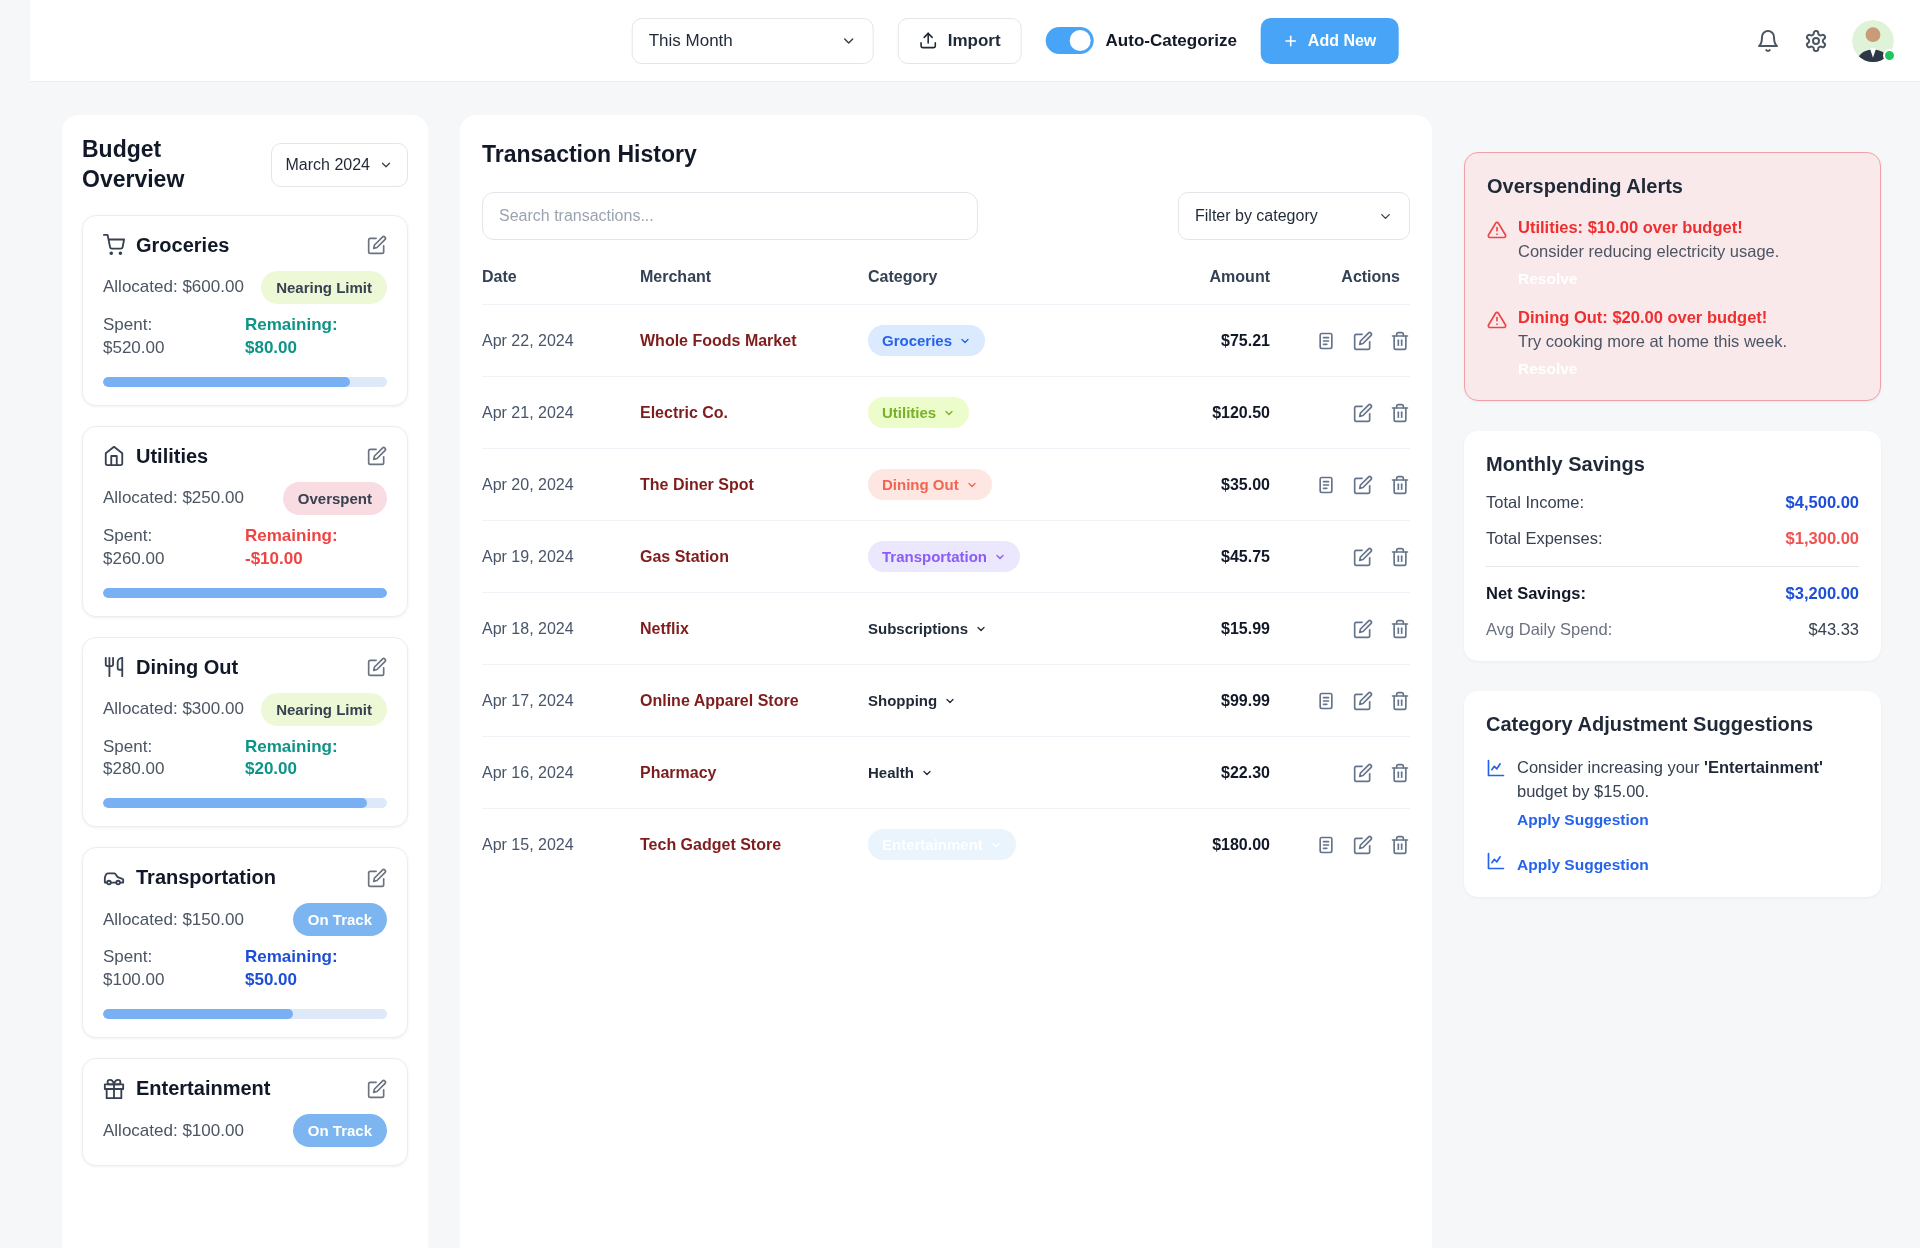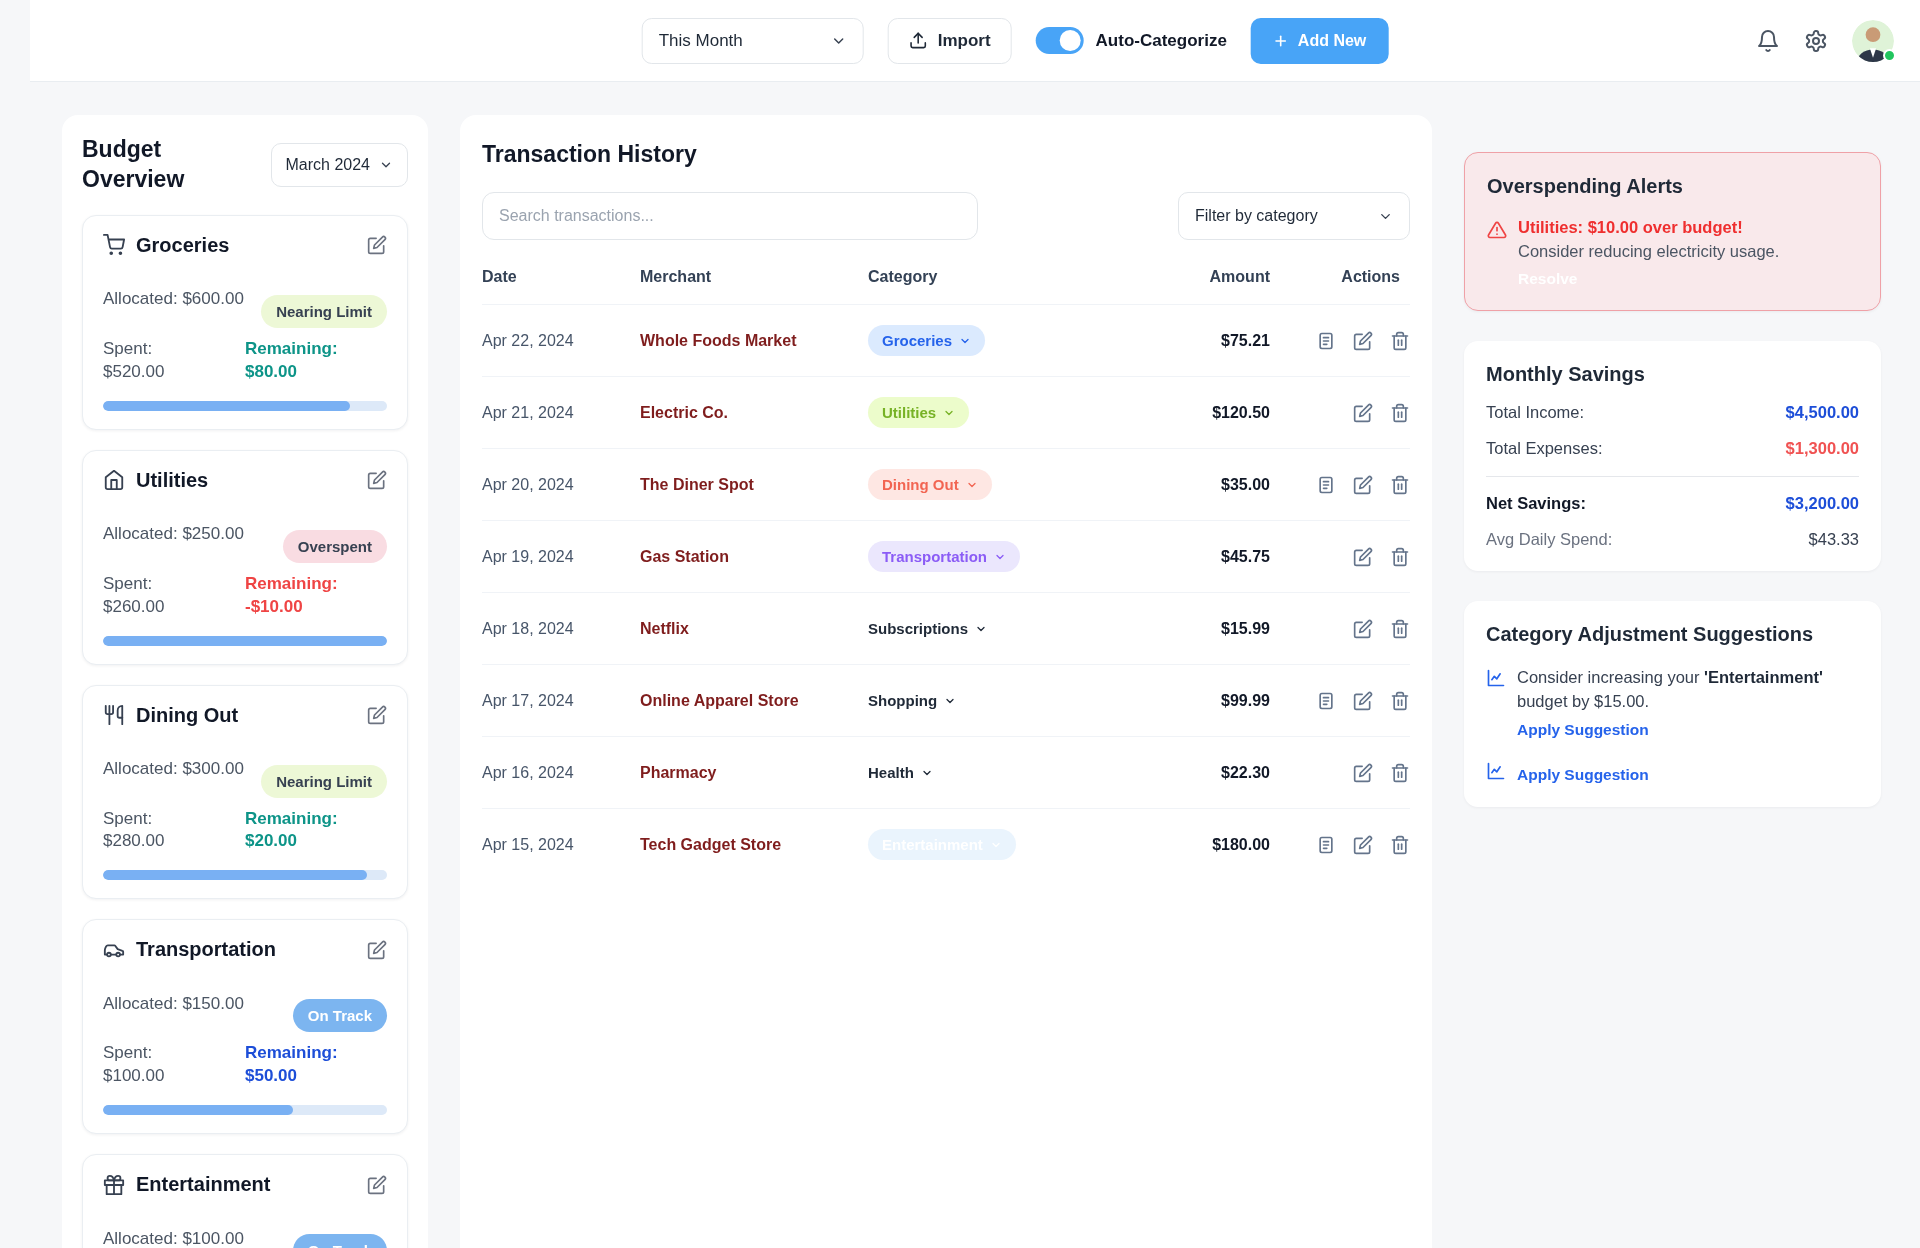--- a/index.html
+++ b/index.html
@@ -7,21 +7,21 @@
     font-family:"Liberation Sans", sans-serif; color:#1f2937; }
 
   
   .topbar { height:82px; background:#fff; margin-left:30px; border-bottom:1px solid #e9edf1;
     display:flex; align-items:center; position:relative; }
   .topbar-center { position:absolute; left:50%; transform:translateX(calc(-50% + 40px));
     display:flex; align-items:center; gap:24px; }
   .select-box { display:flex; align-items:center; justify-content:space-between; gap:12px;
     background:#fff; border:1px solid #e2e6ea; border-radius:10px; height:46px; padding:0 16px;
     font-size:17px; color:#1f2937; cursor:pointer; }
-  .month-select { width:222px;gap:34px; }
+  .month-select { width:242px;gap:34px; }
   .btn-outline { display:flex; align-items:center; gap:10px; background:#fff; height:46px;
     border:1px solid #e2e6ea; border-radius:10px; padding:0 20px; font-size:17px; font-weight:600;
     color:#1f2937; cursor:pointer; }
   .toggle-wrap { display:flex; align-items:center; gap:12px; }
   .toggle { width:48px; height:27px; border-radius:999px; background:#48a4f7; position:relative; cursor:pointer; }
   .toggle .knob { position:absolute; top:3px; right:3px; width:21px; height:21px; border-radius:50%; background:#fff; }
   .toggle-label { font-size:17px; font-weight:600; color:#111827; }
   .btn-primary { display:flex; align-items:center; gap:9px; background:#48a4f7; color:#fff;
     border:none; border-radius:10px; height:46px; padding:0 22px; font-size:16px; font-weight:700; cursor:pointer; }
   .topbar-right { margin-left:auto; display:flex; align-items:center; gap:24px; padding-right:26px; }
@@ -42,21 +42,21 @@
   .bo-title { font-size:23px; font-weight:700; color:#111827; line-height:1.3; max-width:140px; }
   .bo-month { height:44px; padding:0 14px; font-size:16px; gap:9px; }
   .budget-card { margin-top:20px; border:1px solid #eaeef2; border-radius:14px; padding:18px 20px;
     box-shadow:0 1px 3px rgba(15,23,42,.06); background:#fff; }
   .bc-title-row { display:flex; align-items:center; gap:11px; }
   .bc-icon { color:#374151; display:flex; }
   .bc-name { font-size:20px; font-weight:700; color:#111827; }
   .bc-edit { margin-left:auto; color:#6b7280; }
   .bc-alloc-row { margin-top:14px; display:flex; align-items:center; gap:8px; }
   .bc-alloc-text { flex:1; font-size:17px; color:#4b5563; line-height:1.4; }
-  .badge { padding:8px 15px; border-radius:999px; font-size:15px; font-weight:600; white-space:nowrap;margin-top:24px; }
+  .badge { padding:8px 15px; border-radius:999px; font-size:15px; font-weight:600; white-space:nowrap; }
   .badge.tone-nearing { background:#edf8d6; color:#374151; }
   .badge.tone-overspent { background:#f9dce2; color:#374151; }
   .badge.tone-ontrack { background:#7cb5f0; color:#fff; }
   .bc-sr-row { margin-top:10px; display:grid; grid-template-columns:1fr 1fr; font-size:17px; }
   .bc-sr-row span { display:block; line-height:1.35; }
   .spent { color:#4b5563; }
   .rem { font-weight:700; }
   .rem.tone-teal { color:#0d9488; } .rem.tone-red { color:#ef4444; } .rem.tone-blue { color:#1d4ed8; }
   .progress { margin-top:17px; height:10px; border-radius:6px; background:#dde9f8; overflow:hidden; }
   .progress .fill { height:100%; border-radius:6px; background:#79b0f3; }
@@ -675,20 +675,34 @@
               <line x1="12" y1="17" x2="12.01" y2="17"></line>
             </svg>
           </span>
           <div>
             <div class="alert-headline">Utilities: $10.00 over budget!</div>
             <div class="alert-msg">Consider reducing electricity usage.</div>
             <button class="alert-resolve">Resolve</button>
           </div>
         </div>
 
+        <div class="alert-item">
+          <span class="warn">
+            <svg width="20" height="20" viewBox="0 0 24 24" fill="none" stroke="currentColor" stroke-width="2" stroke-linecap="round" stroke-linejoin="round">
+              <path d="M10.29 3.86 1.82 18a2 2 0 0 0 1.71 3h16.94a2 2 0 0 0 1.71-3L13.71 3.86a2 2 0 0 0-3.42 0z"></path>
+              <line x1="12" y1="9" x2="12" y2="13"></line>
+              <line x1="12" y1="17" x2="12.01" y2="17"></line>
+            </svg>
+          </span>
+          <div>
+            <div class="alert-headline">Dining Out: $20.00 over budget!</div>
+            <div class="alert-msg">Try cooking more at home this week.</div>
+            <button class="alert-resolve">Resolve</button>
+          </div>
+        </div>
 
     </section>
 
     <section class="white-card">
       <h3 class="card-title">Monthly Savings</h3>
       <div class="sum-row">
         <span class="sum-label">Total Income:</span>
         <span class="sum-income">$4,500.00</span>
       </div>
       <div class="sum-row">

